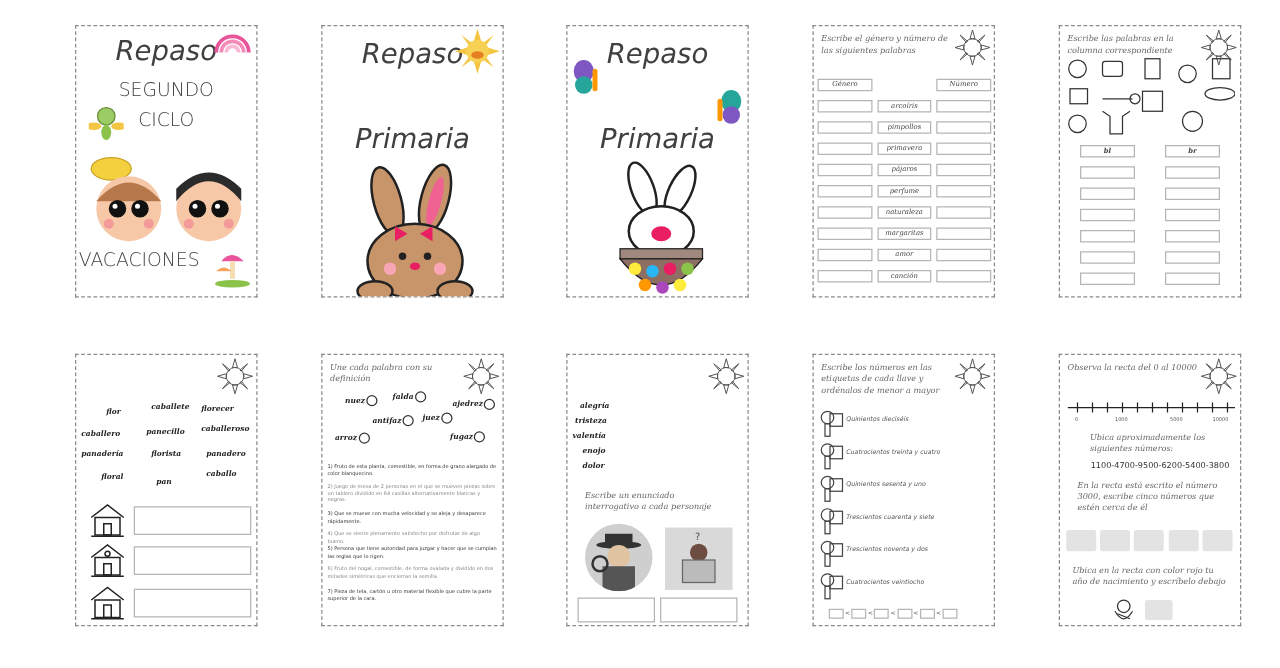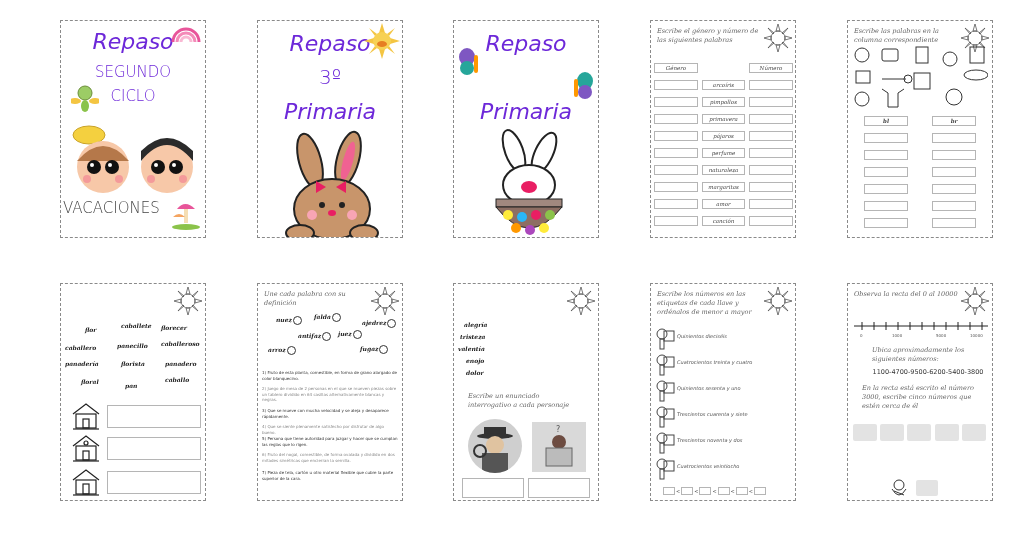--- a/index.html
+++ b/index.html
@@ -5,21 +5,21 @@
     * { box-sizing: border-box; margin: 0; padding: 0; }
     html, body { width: 1024px; height: 534px; background: #ffffff; overflow: hidden; }
     body { position: relative; font-family: "DejaVu Sans", sans-serif; color: #333; }
     .page {
       position: absolute; background: #fff;
       border: 1px dashed #8a8a8a;
       width: 146px; height: 218px;
       overflow: hidden;
     }
     .cursive { font-family: "DejaVu Serif", serif; font-style: italic; }
-    .title-big { position: absolute; left: 0; right: 0; text-align: center; font-family: "DejaVu Sans", sans-serif; font-weight: 200; color: #6d28d9; }
+    .title-big { position: absolute; left: 0; right: 0; text-align: center; font-family: "DejaVu Sans", sans-serif; font-weight: 200; color: #404040; }
     .hdr { position: absolute; left: 6px; right: 30px; top: 6px; font-size: 6.5px; line-height: 9px; color: #666; text-align: left; font-style: italic; font-family: "DejaVu Serif", serif; }
     .sun { position: absolute; right: 2px; top: 2px; width: 30px; height: 30px; }
     .box { position: absolute; border: 1px solid #b5b5b5; background: #fff; font-size: 5.5px; color: #444; text-align: center; line-height: 8px; font-style: italic; font-family: "DejaVu Serif", serif; }
     .word { position: absolute; font-size: 6px; color: #222; font-weight: bold; font-style: italic; font-family: "DejaVu Serif", serif; white-space: nowrap; }
     .small { position: absolute; font-size: 4px; line-height: 5.5px; color: #555; }
     .gray-box { position: absolute; background: #e3e3e3; border-radius: 2px; }
     .circle { display: inline-block; width: 9px; height: 9px; border: 1px solid #333; border-radius: 50%; vertical-align: middle; margin-left: 1px; }
   </style>
 </head>
 <body>
@@ -86,21 +86,20 @@
           <polygon points="0,18 10,15 10,21"></polygon>
           <polygon points="31,5 25,13 23,11"></polygon>
           <polygon points="31,31 23,25 25,23"></polygon>
           <polygon points="5,31 11,23 13,25"></polygon>
           <polygon points="5,5 13,11 11,13"></polygon>
         </g>
         <circle cx="18" cy="18" r="9" fill="#f7d154"></circle>
         <ellipse cx="18" cy="21" rx="5" ry="3" fill="#e67e22"></ellipse>
       </svg>
   </div>
-  <div class="title-big cursive" style="top:44px; font-size:20px; font-style:normal;">3º</div>
   <div class="title-big cursive" style="top:78px; font-size:22px; font-style:italic;">Primaria</div>
   <div style="position:absolute; left:22px; top:108px; width:104px; height:110px;">
     <svg width="104" height="110" viewBox="0 0 104 110">
       <ellipse cx="30" cy="32" rx="11" ry="28" fill="#c8956b" stroke="#222" stroke-width="2" transform="rotate(-15 30 32)"></ellipse>
       <ellipse cx="68" cy="30" rx="11" ry="28" fill="#c8956b" stroke="#222" stroke-width="2" transform="rotate(15 68 30)"></ellipse>
       <ellipse cx="68" cy="32" rx="5" ry="20" fill="#f06292" transform="rotate(15 68 32)"></ellipse>
       <ellipse cx="52" cy="80" rx="38" ry="30" fill="#c8956b" stroke="#222" stroke-width="2"></ellipse>
       <path d="M36 52 L46 58 L36 64 Z M56 58 L66 52 L66 64 Z" fill="#e91e63"></path>
       <circle cx="42" cy="76" r="3" fill="#222"></circle>
         <circle cx="62" cy="76" r="3" fill="#222"></circle>
@@ -468,20 +467,21 @@
   <div class="small" style="left:88px; top:49px; font-size:4px;">5000</div>
   <div class="small" style="left:122px; top:49px; font-size:4px;">10000</div>
   <div class="hdr" style="top:62px; left:24px; right:24px;">Ubica aproximadamente los siguientes números:</div>
   <div style="position:absolute; left:16px; right:0; top:84px; text-align:center; font-size:6.5px; color:#333;">1100-4700-9500-6200-5400-3800</div>
   <div class="hdr" style="top:100px; left:14px; right:14px;">En la recta está escrito el número 3000, escribe cinco números que estén cerca de él</div>
   <div class="gray-box" style="left:5px; top:140px; width:24px; height:17px;"></div>
   <div class="gray-box" style="left:32px; top:140px; width:24px; height:17px;"></div>
   <div class="gray-box" style="left:59px; top:140px; width:24px; height:17px;"></div>
   <div class="gray-box" style="left:87px; top:140px; width:24px; height:17px;"></div>
   <div class="gray-box" style="left:114px; top:140px; width:24px; height:17px;"></div>
+  <div class="hdr" style="top:168px; left:10px; right:10px;">Ubica en la recta con color rojo tu año de nacimiento y escríbelo debajo</div>
   <svg width="22" height="22" viewBox="0 0 22 22" style="position:absolute; left:40px; top:193px;">
       <g fill="none" stroke="#333" stroke-width="1">
         <circle cx="11" cy="8" r="5"></circle>
         <path d="M4 12 Q11 24 18 12"></path>
         <path d="M6 14 L16 18"></path>
       </g>
     </svg>
   <div class="gray-box" style="left:68px; top:196px; width:22px; height:16px;"></div>
 </div>
 

